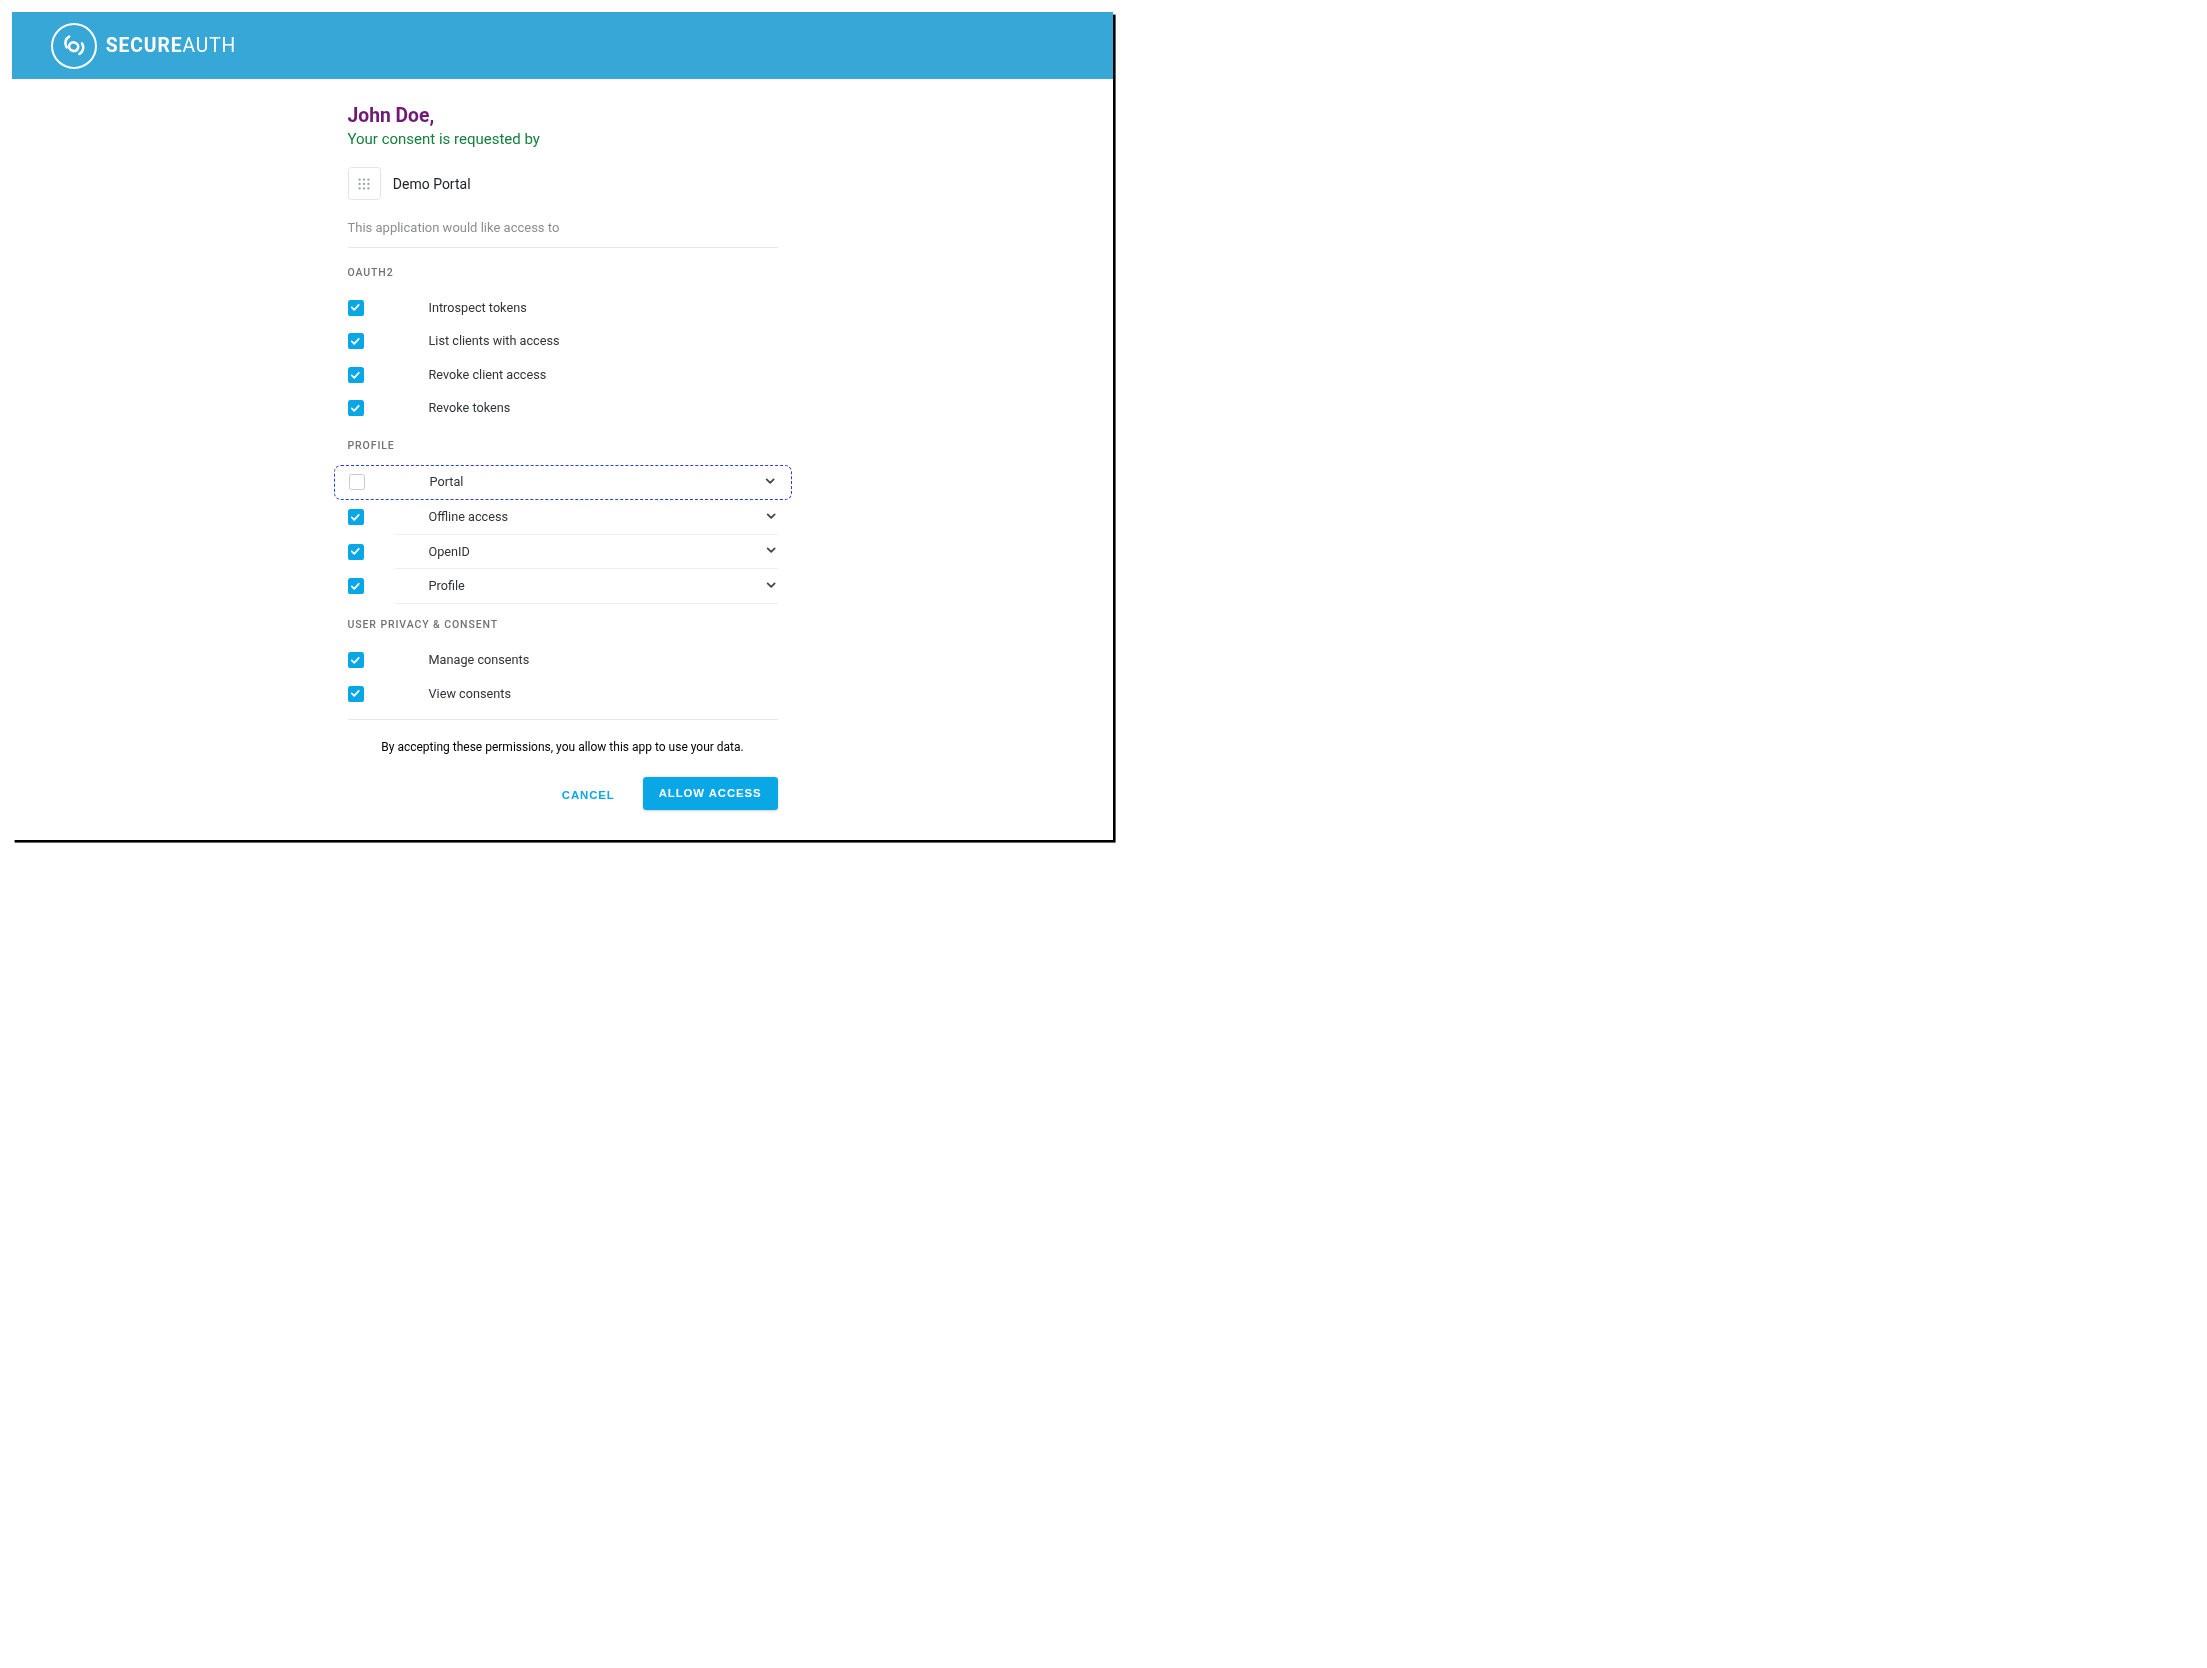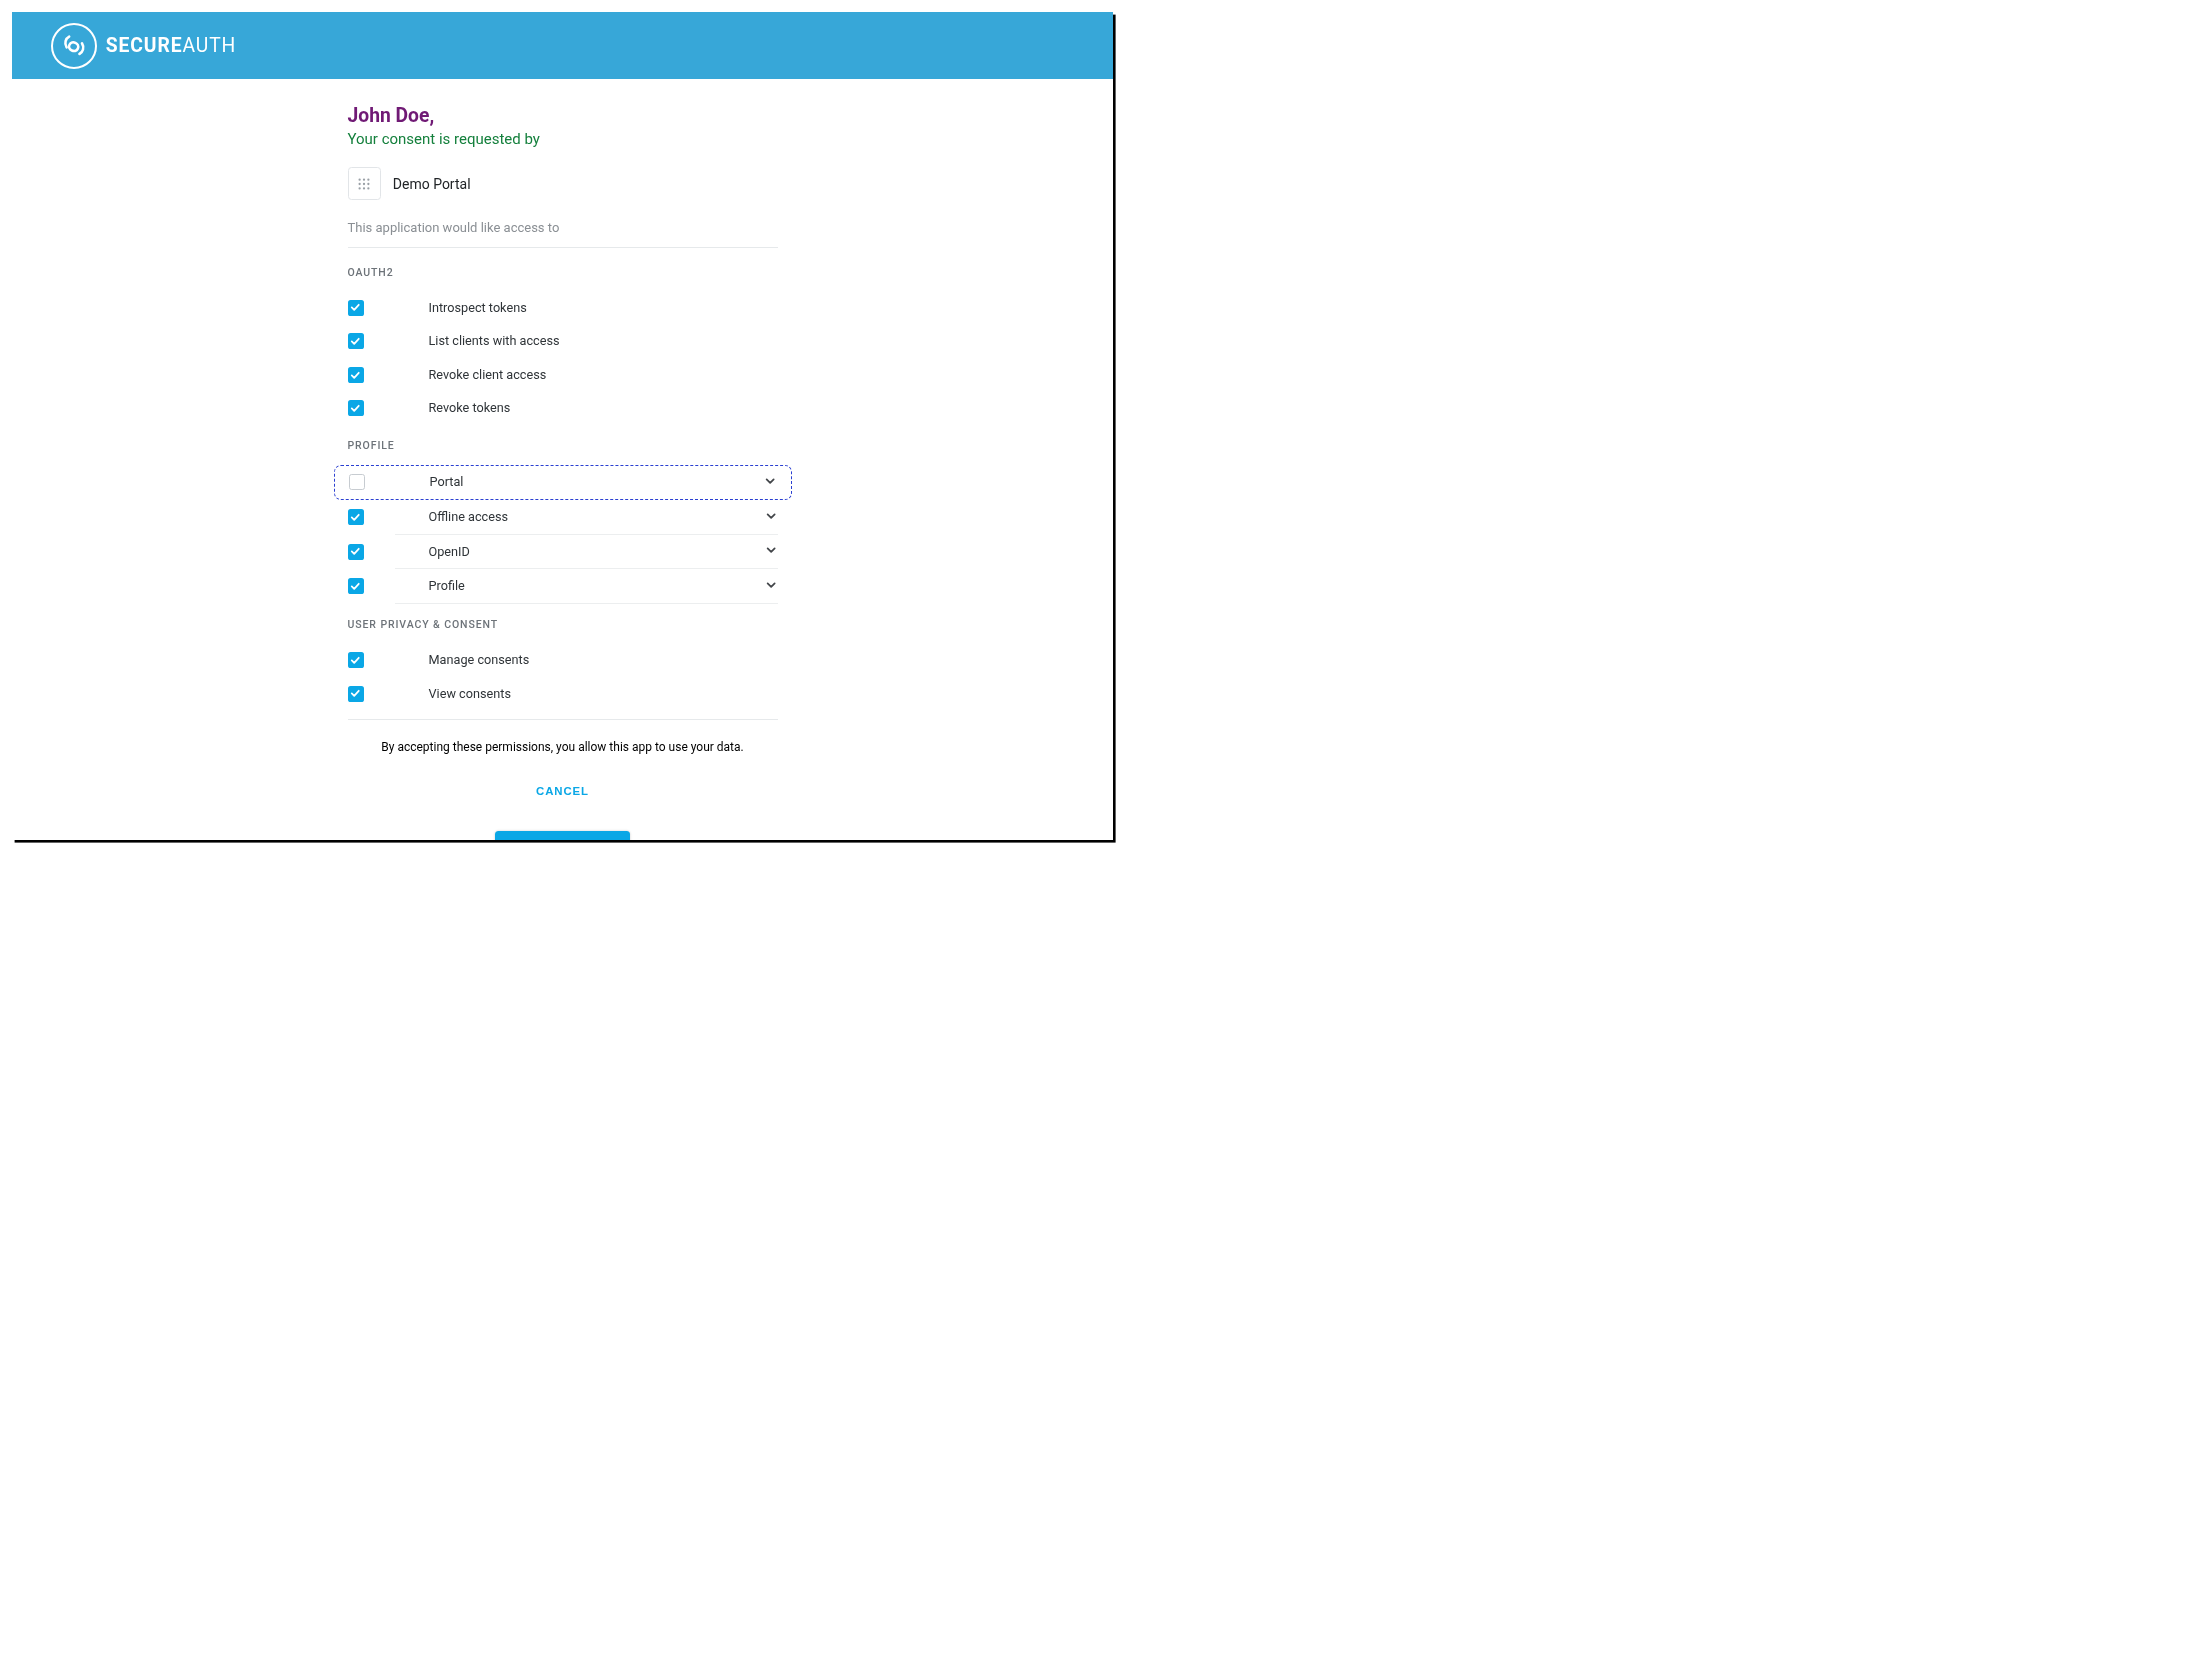--- a/index.html
+++ b/index.html
@@ -150,24 +150,23 @@
     padding-top: 19.3px;
   }
   .accept-text {
     font-size: 12px;
     color: #000000;
     text-align: center;
   }
   .actions {
     display: flex;
     justify-content: flex-end;
-    align-items: center;
+    align-items: flex-end;
     margin-top: 23px;
     gap: 24.6px;
-    flex-direction: column;
   }
   .btn-cancel {
     background: none;
     border: none;
     color: #0aa7e6;
     font-weight: 600;
     font-size: 11.4px;
     letter-spacing: 0.9px;
     cursor: pointer;
     padding: 8.8px 3.5px;

